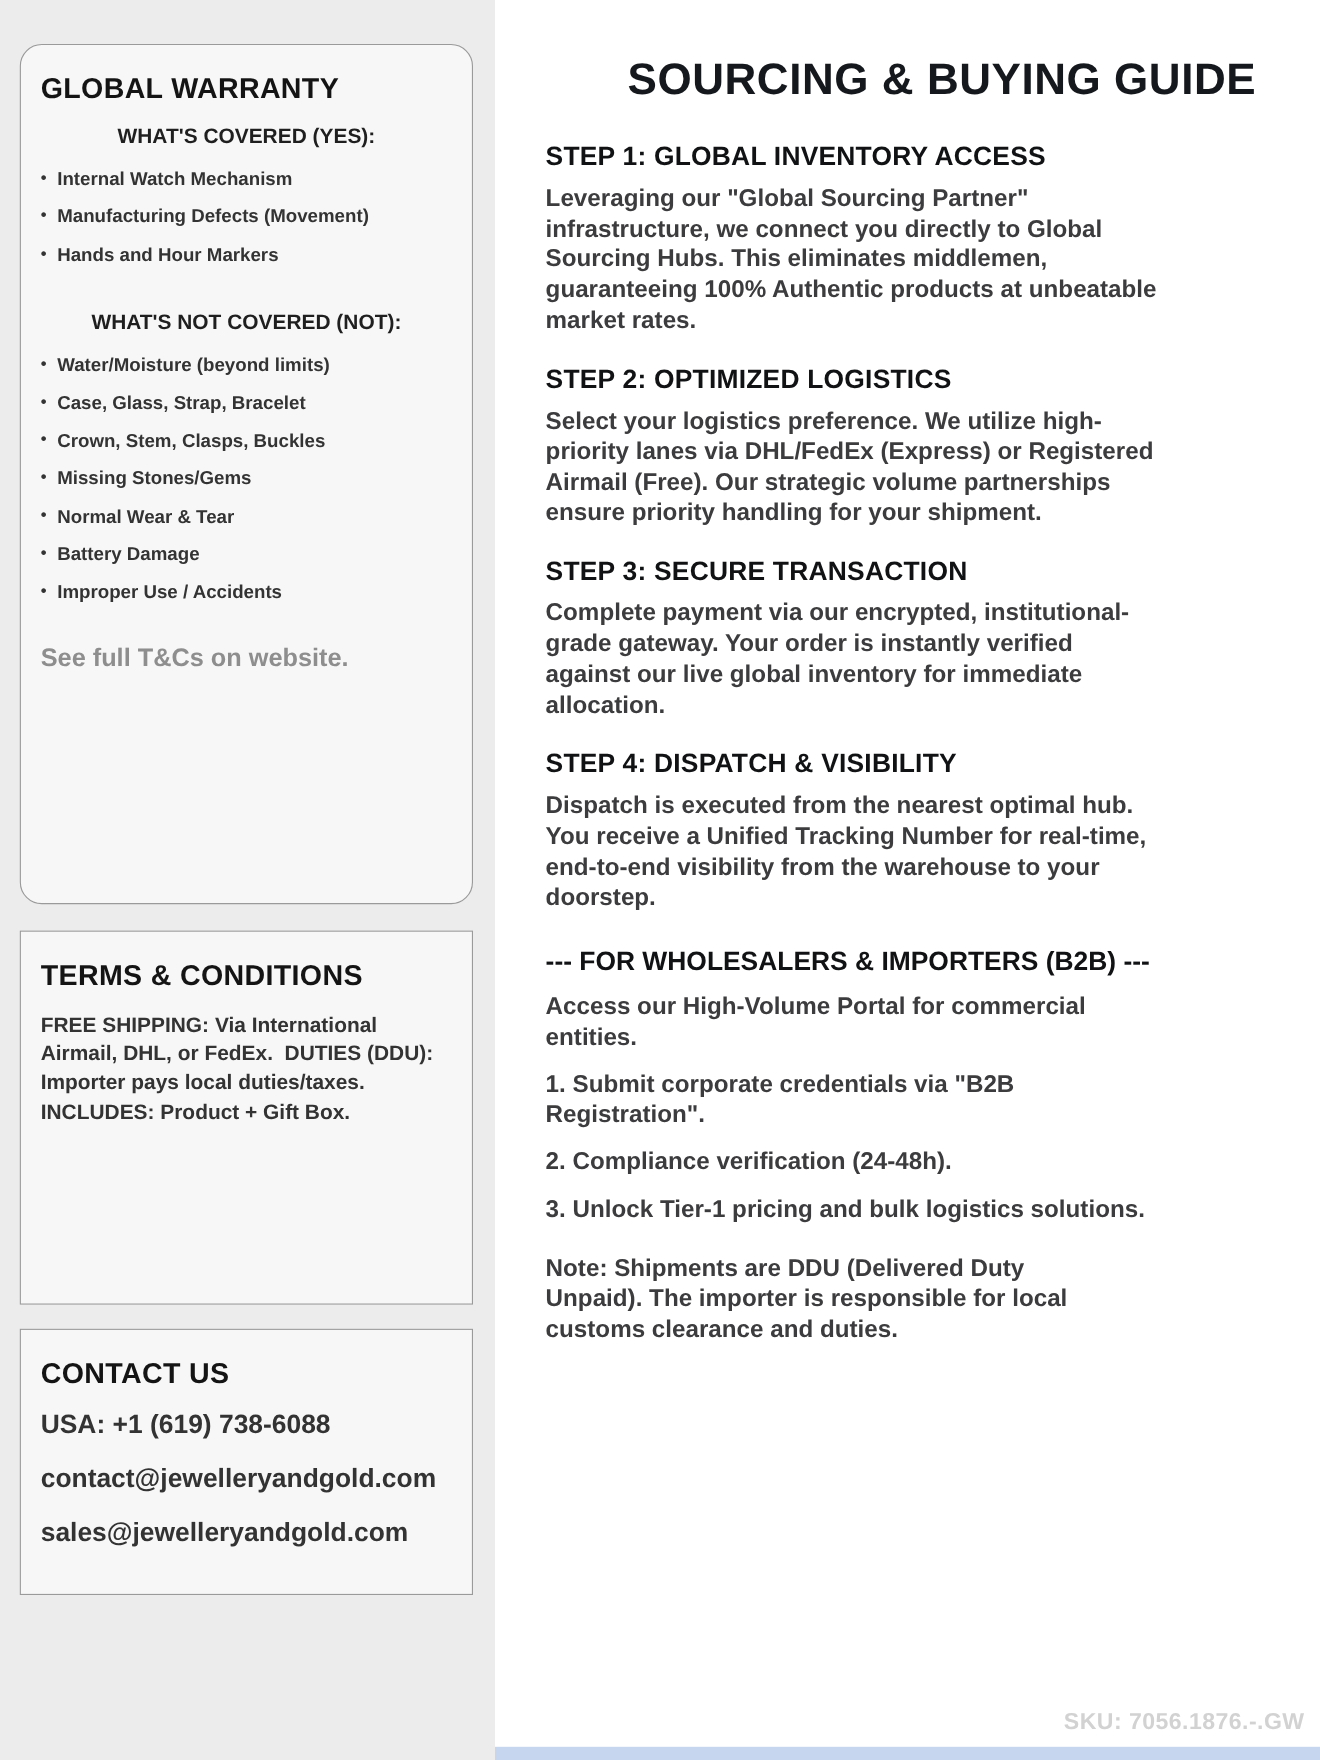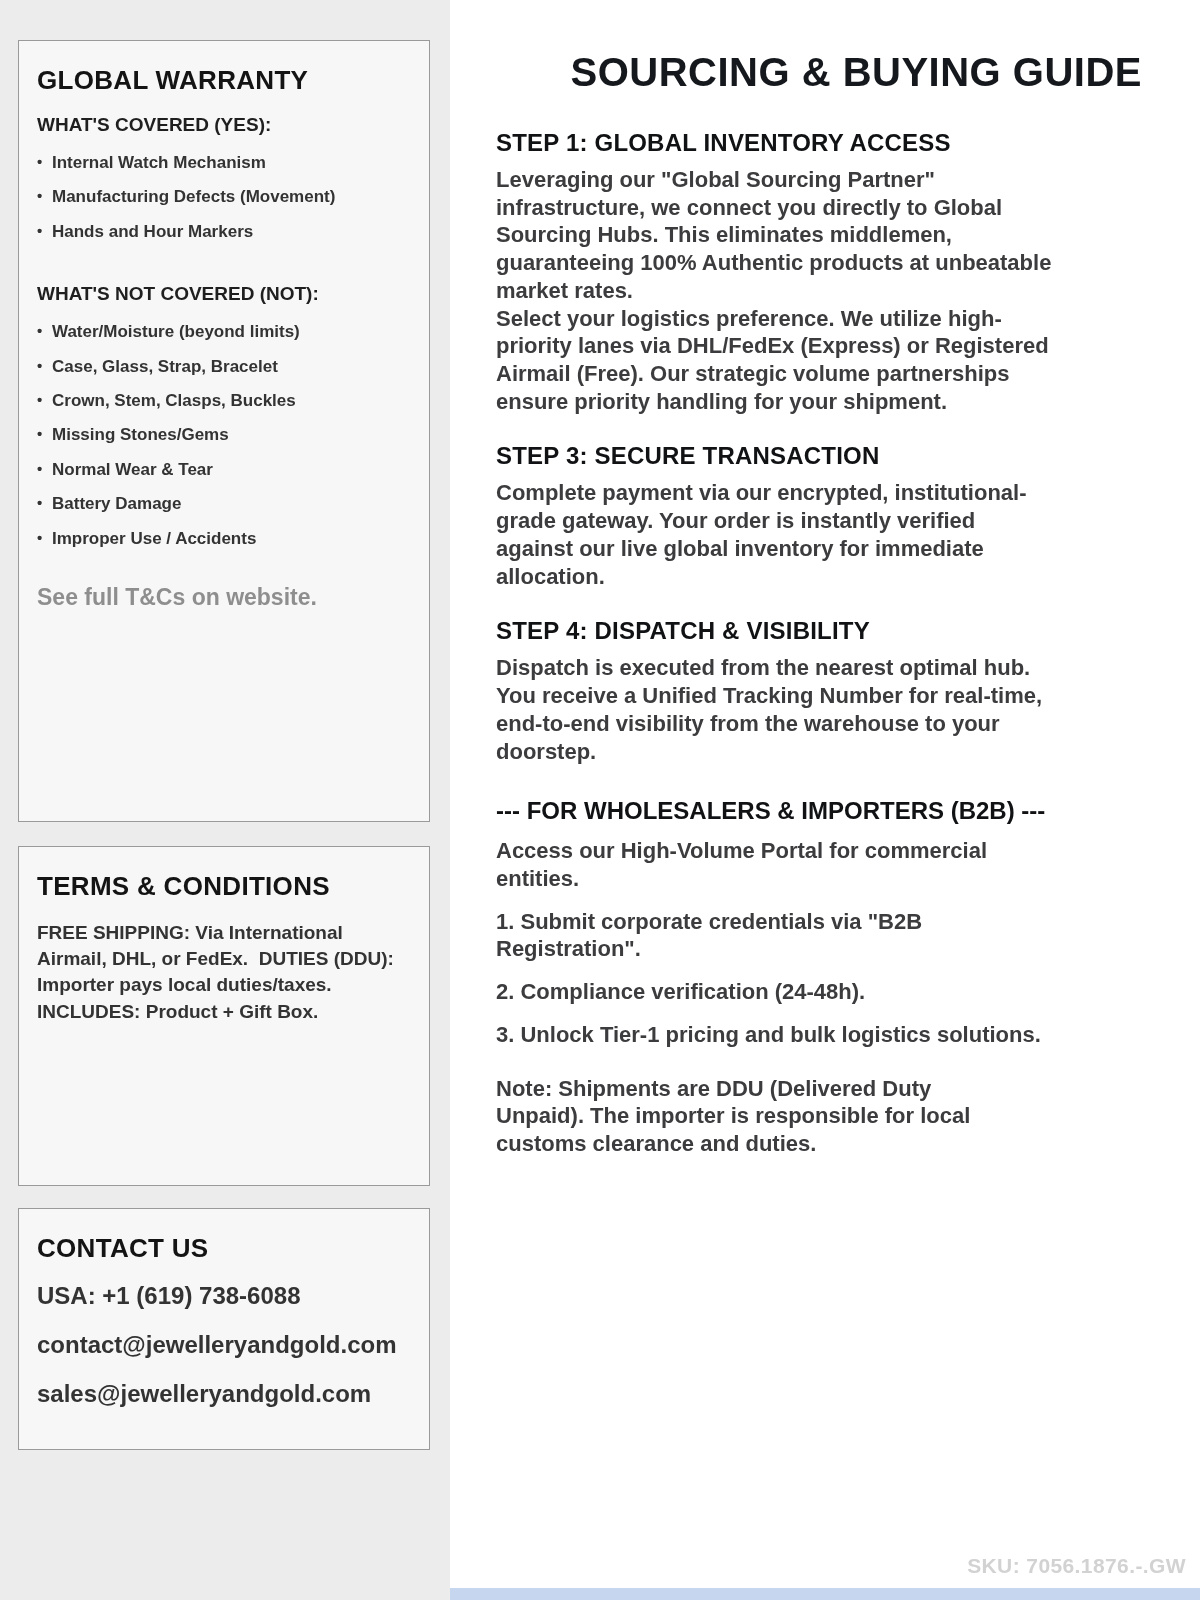--- a/index.html
+++ b/index.html
@@ -17,31 +17,32 @@
     width: 450px; flex-shrink: 0;
     background: var(--sidebar_bg, #ececec);
     padding: 40px 20px 0 18px;
   }
   .box {
     background: var(--box_bg, #f7f7f7);
     border: 1px solid var(--box_border, #9a9a9a);
     padding: 24px 18px;
     overflow: hidden;
   }
-  .box-warranty { height: 782px; }
+  .box-warranty { height: 782px; border-radius: 20px; }
   .box-terms    { height: 340px; margin-top: 24px; }
   .box-contact  { height: 242px; margin-top: 22px; }
 
   .box-title {
     font-size: 26px; font-weight: bold; color: #141414;
     letter-spacing: 0.3px; margin-bottom: 18px;
   }
   .sub-title {
     font-size: 19px; font-weight: bold; color: #1f1f1f;
     margin-bottom: 10px;
+    text-align: center;
   }
   .sub-title.gap-top { margin-top: 34px; }
   ul.plain { list-style: none; }
   ul.plain li {
     position: relative;
     font-size: 17px; font-weight: 600; color: #333;
     padding: 7px 0 7px 15px;
     line-height: 1.2;
   }
   ul.plain li::before {
@@ -156,20 +157,21 @@
   <main class="main">
 
     <h1 class="page-title">SOURCING &amp; BUYING GUIDE</h1>
 
     <section class="step">
       <h2 class="step-heading first">STEP 1: GLOBAL INVENTORY ACCESS</h2>
       <p class="body-text">Leveraging our "Global Sourcing Partner" infrastructure, we connect you directly to Global Sourcing Hubs. This eliminates middlemen, guaranteeing 100% Authentic products at unbeatable market rates.</p>
     </section>
 
     <section class="step">
+      <h2 class="step-heading">STEP 2: OPTIMIZED LOGISTICS</h2>
       <p class="body-text">Select your logistics preference. We utilize high-priority lanes via DHL/FedEx (Express) or Registered Airmail (Free). Our strategic volume partnerships ensure priority handling for your shipment.</p>
     </section>
 
     <section class="step">
       <h2 class="step-heading">STEP 3: SECURE TRANSACTION</h2>
       <p class="body-text">Complete payment via our encrypted, institutional-grade gateway. Your order is instantly verified against our live global inventory for immediate allocation.</p>
     </section>
 
     <section class="step">
       <h2 class="step-heading">STEP 4: DISPATCH &amp; VISIBILITY</h2>

